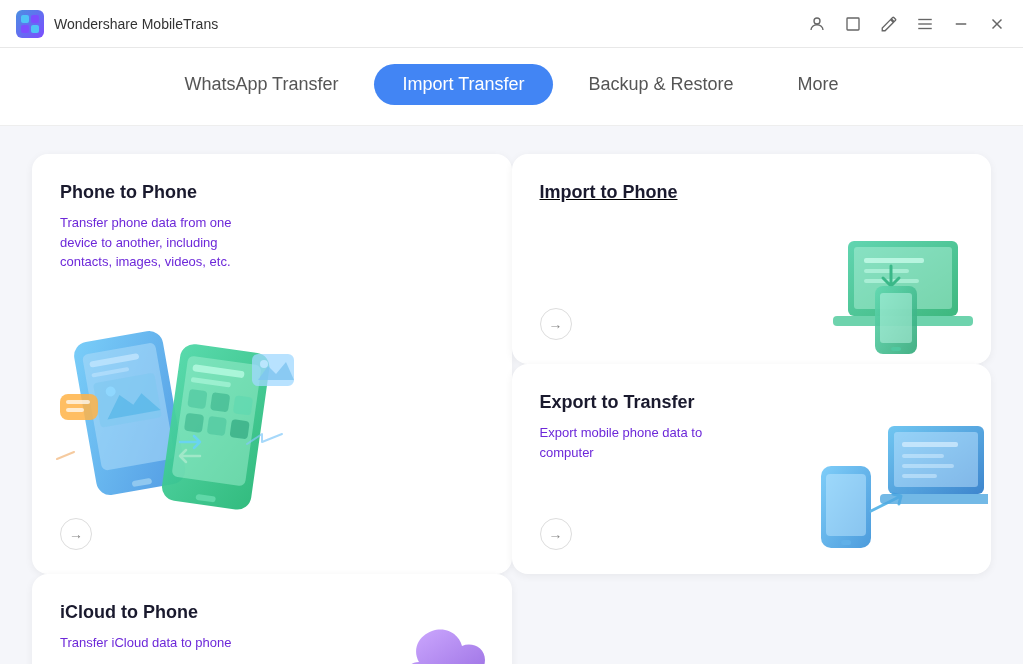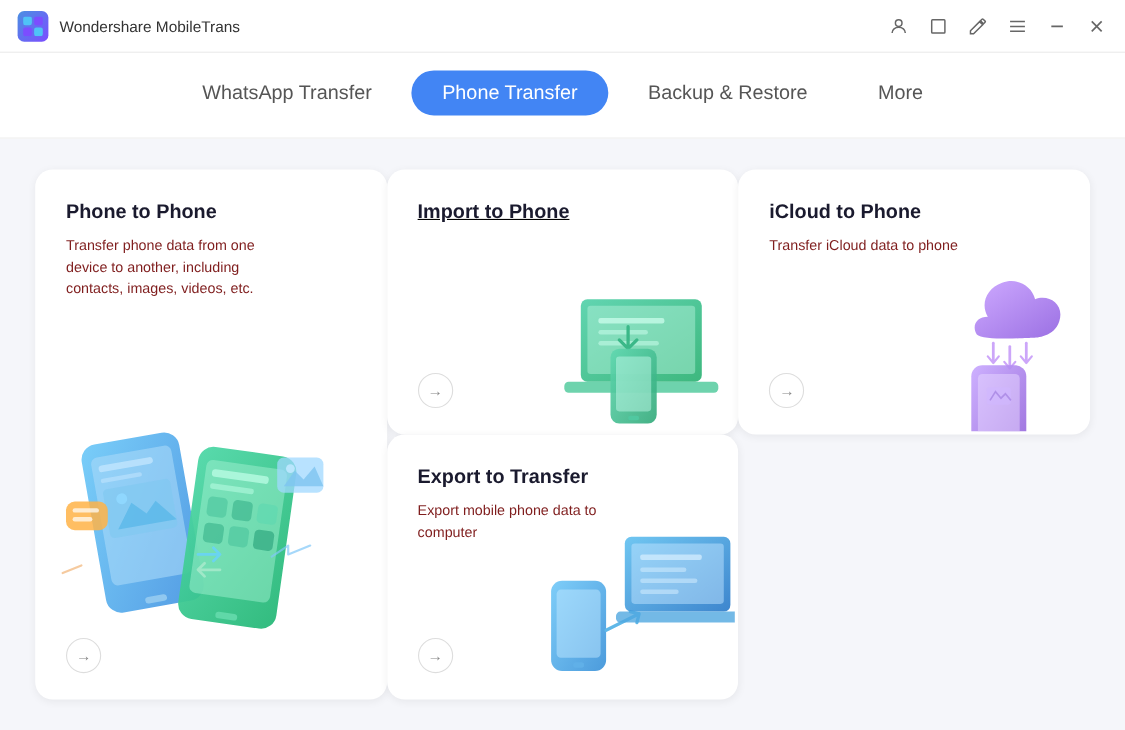--- a/index.html
+++ b/index.html
@@ -93,21 +93,21 @@
 
     
     .main-content {
       flex: 1;
       padding: 28px 32px;
       overflow: auto;
     }
 
     .cards-grid {
       display: grid;
-      grid-template-columns: 1fr 1fr 1fr;
+      grid-template-columns: 1fr 1fr;
       grid-template-rows: auto auto;
       height: 100%;
     }
 
     
     .card {
       background: #ffffff;
       border-radius: 16px;
       padding: 28px 28px 24px 28px;
       position: relative;
@@ -123,21 +123,21 @@
     }
 
     .card-title {
       font-size: 18px;
       font-weight: 700;
       color: #1a1a2e;
       margin-bottom: 10px;
     }
     .card-desc {
       font-size: 13px;
-      color: #7f1d1d;
+      color: #6d28d9;
       line-height: 1.5;
       max-width: 180px;
     }
 
     .card-arrow {
       position: absolute;
       bottom: 24px;
       left: 28px;
       width: 32px;
       height: 32px;
@@ -235,21 +235,21 @@
       <svg width="18" height="18" viewBox="0 0 24 24" fill="none" stroke="#666" stroke-width="2">
         <line x1="18" y1="6" x2="6" y2="18"></line>
         <line x1="6" y1="6" x2="18" y2="18"></line>
       </svg>
     </div>
   </div>
 </div>
 
 <div class="nav-bar">
   <button class="nav-tab">WhatsApp Transfer</button>
-  <button class="nav-tab active">Phone Transfer</button>
+  <button class="nav-tab active">Import Transfer</button>
   <button class="nav-tab">Backup &amp; Restore</button>
   <button class="nav-tab">More</button>
 </div>
 
 <div class="main-content">
   <div class="cards-grid">
 
     <div class="card card-large" style="min-height: 420px;">
       <div class="card-title">Phone to Phone</div>
       <div class="card-desc">Transfer phone data from one device to another, including contacts, images, videos, etc.</div>

